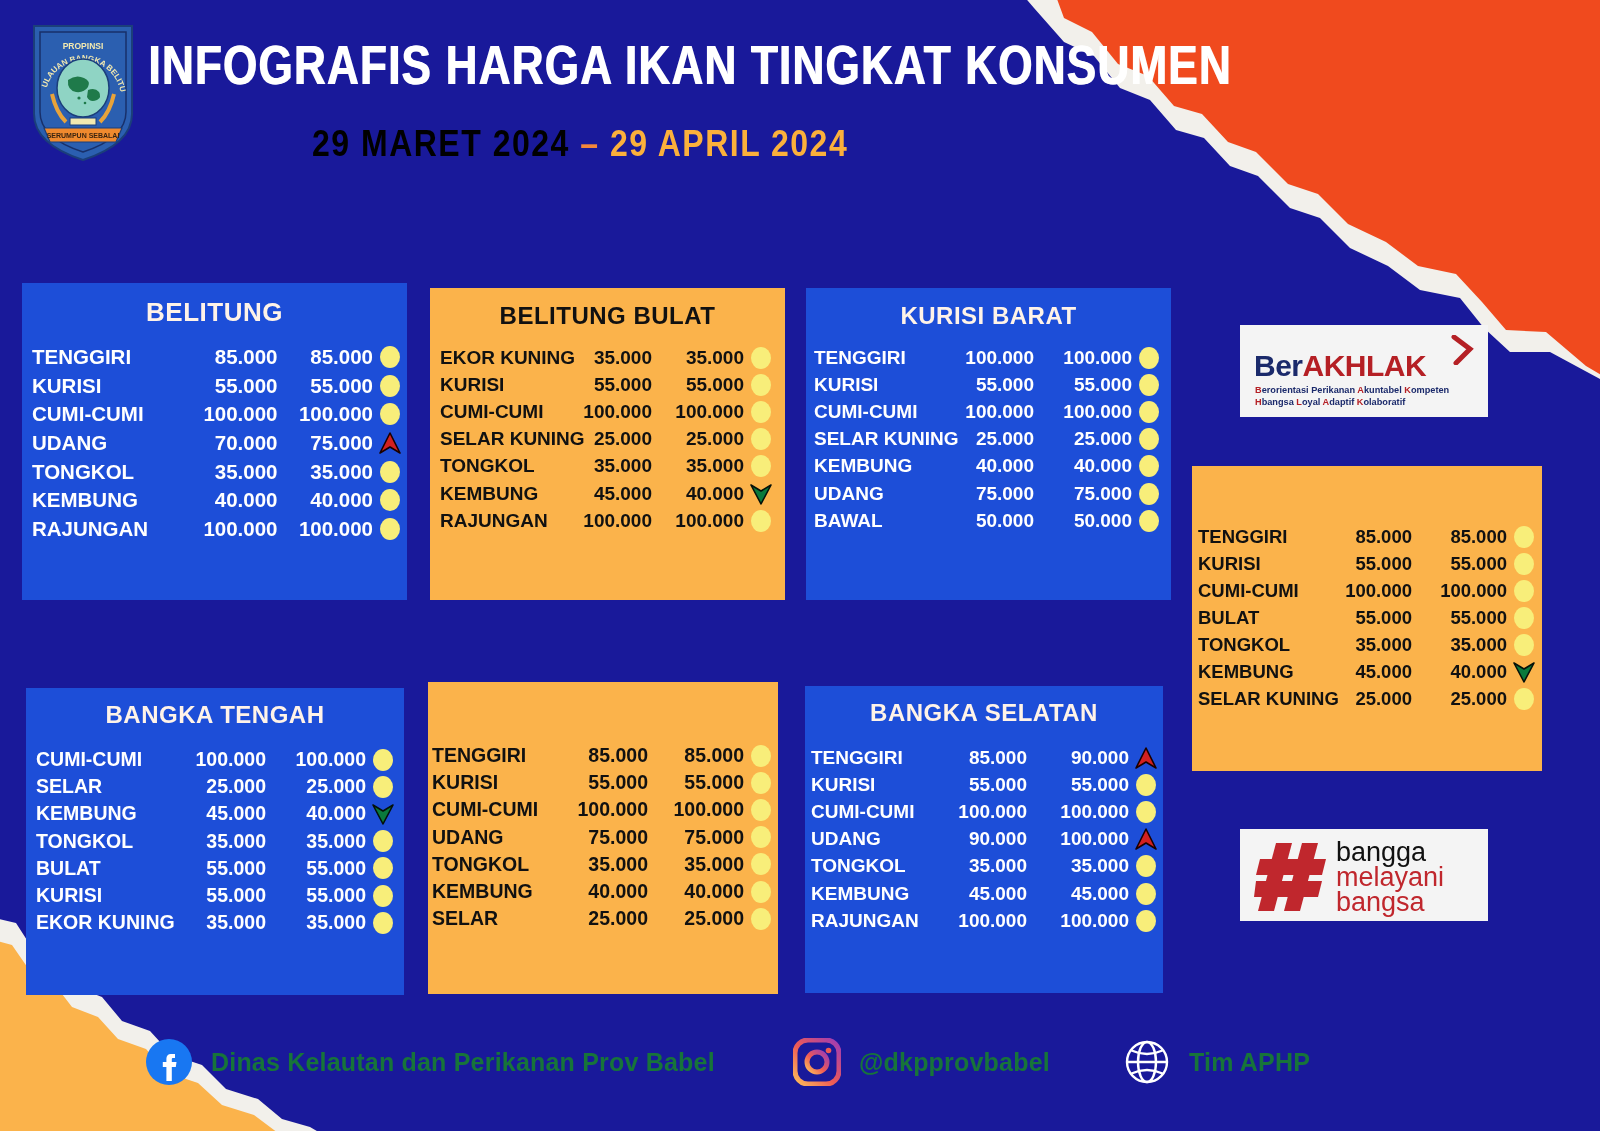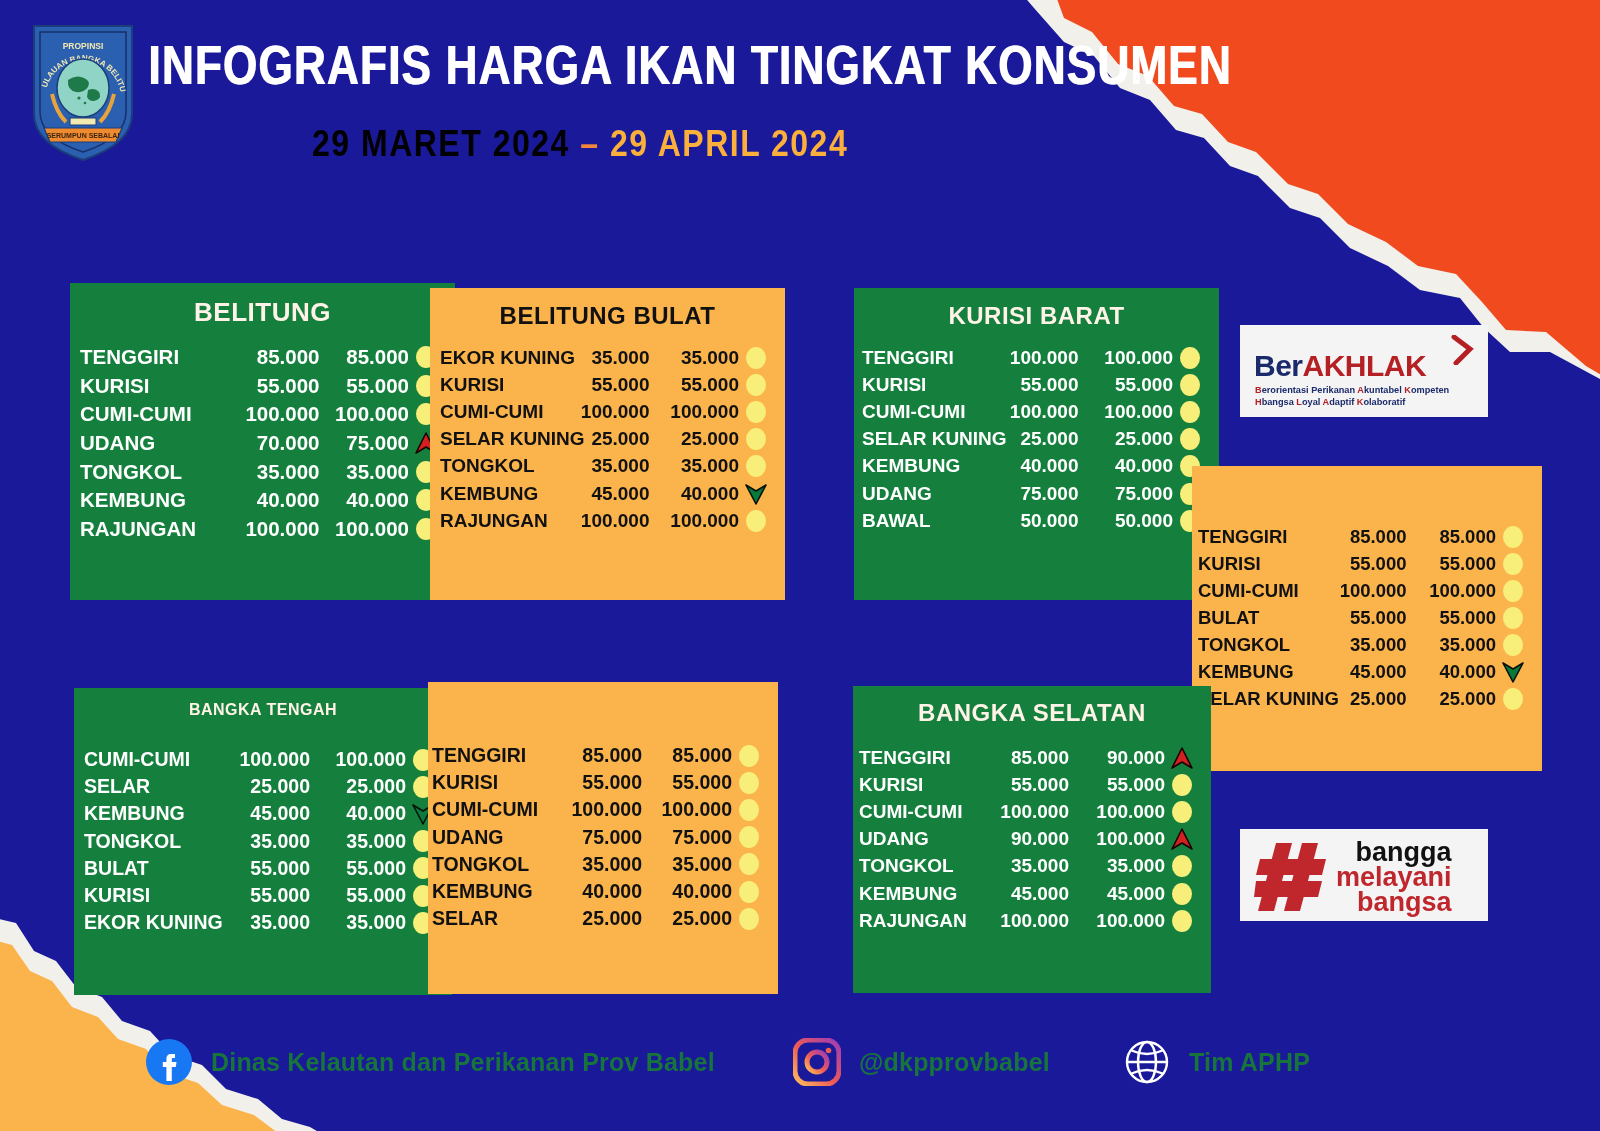--- a/index.html
+++ b/index.html
@@ -48,33 +48,33 @@
 
   
   .card {
     position: absolute;
     padding: 0;
   }
   .card-inner {
     width: 100%; height: 100%;
     position: relative;
   }
-  .card.orange .card-inner { background: #15803d; margin-left: 48px; }
+  .card.orange .card-inner { background: #1d4ed8; }
   .card.amber  .card-inner { background: #FBB34B; }
 
   .card-title {
     text-align: center;
     font-weight: 900;
     letter-spacing: 0.5px;
     white-space: nowrap;
   }
   .card.orange .card-title { color: #FFF3E8; }
   .card.amber  .card-title { color: #111111; }
 
-  .rows { position: absolute; left: 0; right: 12px; }
+  .rows { position: absolute; left: 0; right: 0; }
   .row {
     display: flex; align-items: center;
     white-space: nowrap;
     font-weight: 800;
   }
   .card.orange .row { color: #FFFFFF; }
   .card.amber  .row { color: #111111; }
 
   .r-name  { flex: 0 0 auto; }
   .r-old   { text-align: right; }
@@ -101,21 +101,21 @@
   .ber-main {
     font-weight: 900; font-size: 30px; letter-spacing: -0.5px; line-height: 1;
     white-space: nowrap;
   }
   .ber-ber { color: #1B2A6B; }
   .ber-akhlak { color: #B52025; }
   .ber-sub { font-size: 9.2px; font-weight: 700; line-height: 1.25; white-space: nowrap; }
   .ber-sub .hl { color: #B52025; }
   .ber-sub .dk { color: #1B2A6B; }
 
-  .bangga-text { line-height: 0.92; font-weight: 700; text-align: right; }
+  .bangga-text { line-height: 0.92; font-weight: 400; }
   .bg-1 { color: #111; font-size: 27px; }
   .bg-2 { color: #C0272D; font-size: 27px; }
   .bg-3 { color: #C0272D; font-size: 27px; }
 
   
   .social {
     position: absolute; display: flex; align-items: center; gap: 18px;
   }
   #social-fb { left: 145px; top: 1038px; }
   #social-ig { left: 793px; top: 1038px; }
@@ -425,21 +425,21 @@
               <span class="r-new" style="width: 95px;">25.000</span>
               <span class="r-ind" style="width: 34px;">
                 <span class="dot" style="width:20px;height:22px;"></span>
               </span>
             </div>
           </div>
         </div>
       </div>
       <div class="card orange" style="left: 26px; top: 688px; width: 378px; height: 307px;">
         <div class="card-inner">
-          <div class="card-title" style="position: absolute; left: 0px; right: 0px; top: 13px; font-size: 16px;">BANGKA TENGAH</div>
+          <div class="card-title" style="position: absolute; left: 0px; right: 0px; top: 13px; font-size: 24px;">BANGKA TENGAH</div>
           <div class="rows" style="top: 58px;">
             <div class="row" style="height: 27.2px; font-size: 19.5px; padding-left: 10px;">
               <span class="r-name" style="width: 130px;">CUMI-CUMI</span>
               <span class="r-old" style="width: 100px;">100.000</span>
               <span class="r-new" style="width: 100px;">100.000</span>
               <span class="r-ind" style="width: 34px;">
                 <span class="dot" style="width:20px;height:22px;"></span>
               </span>
             </div>
             <div class="row" style="height: 27.2px; font-size: 19.5px; padding-left: 10px;">

